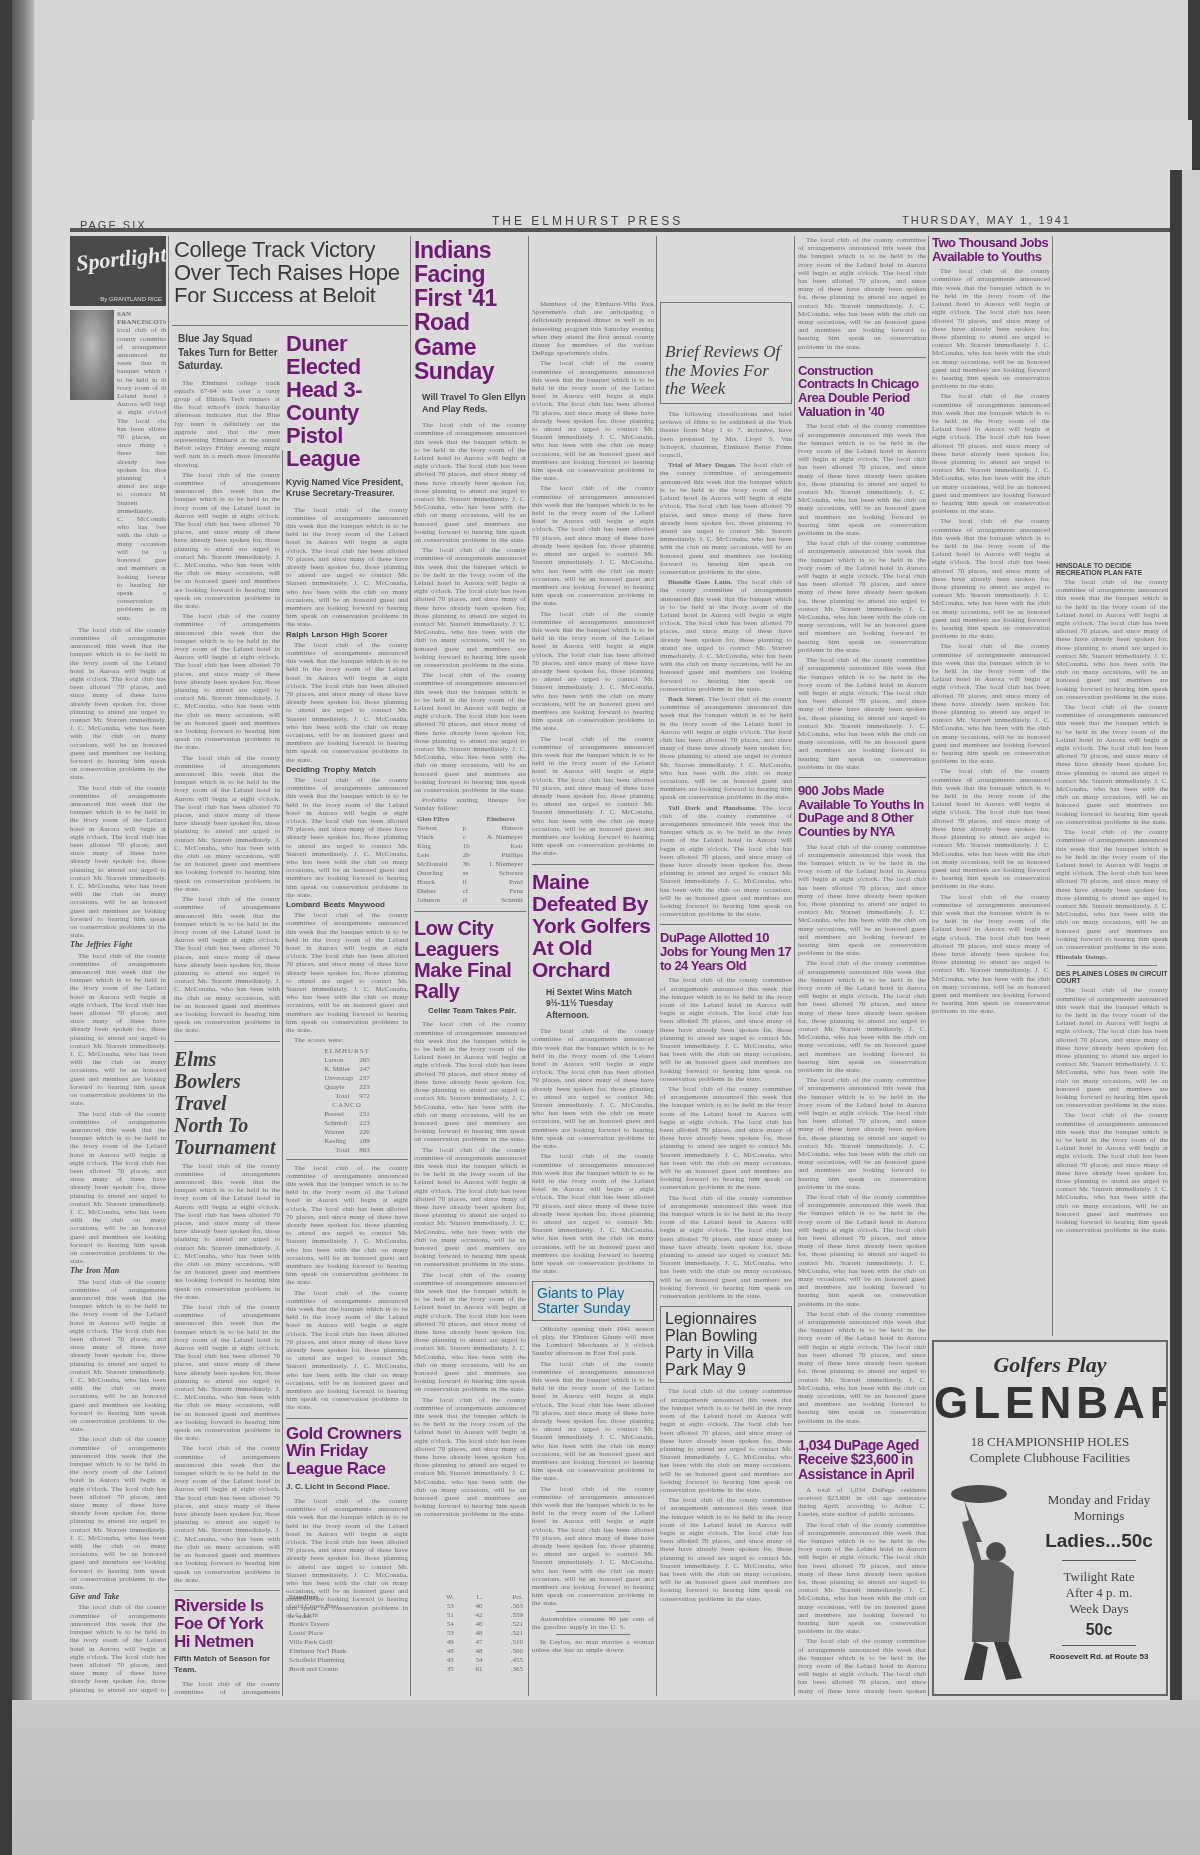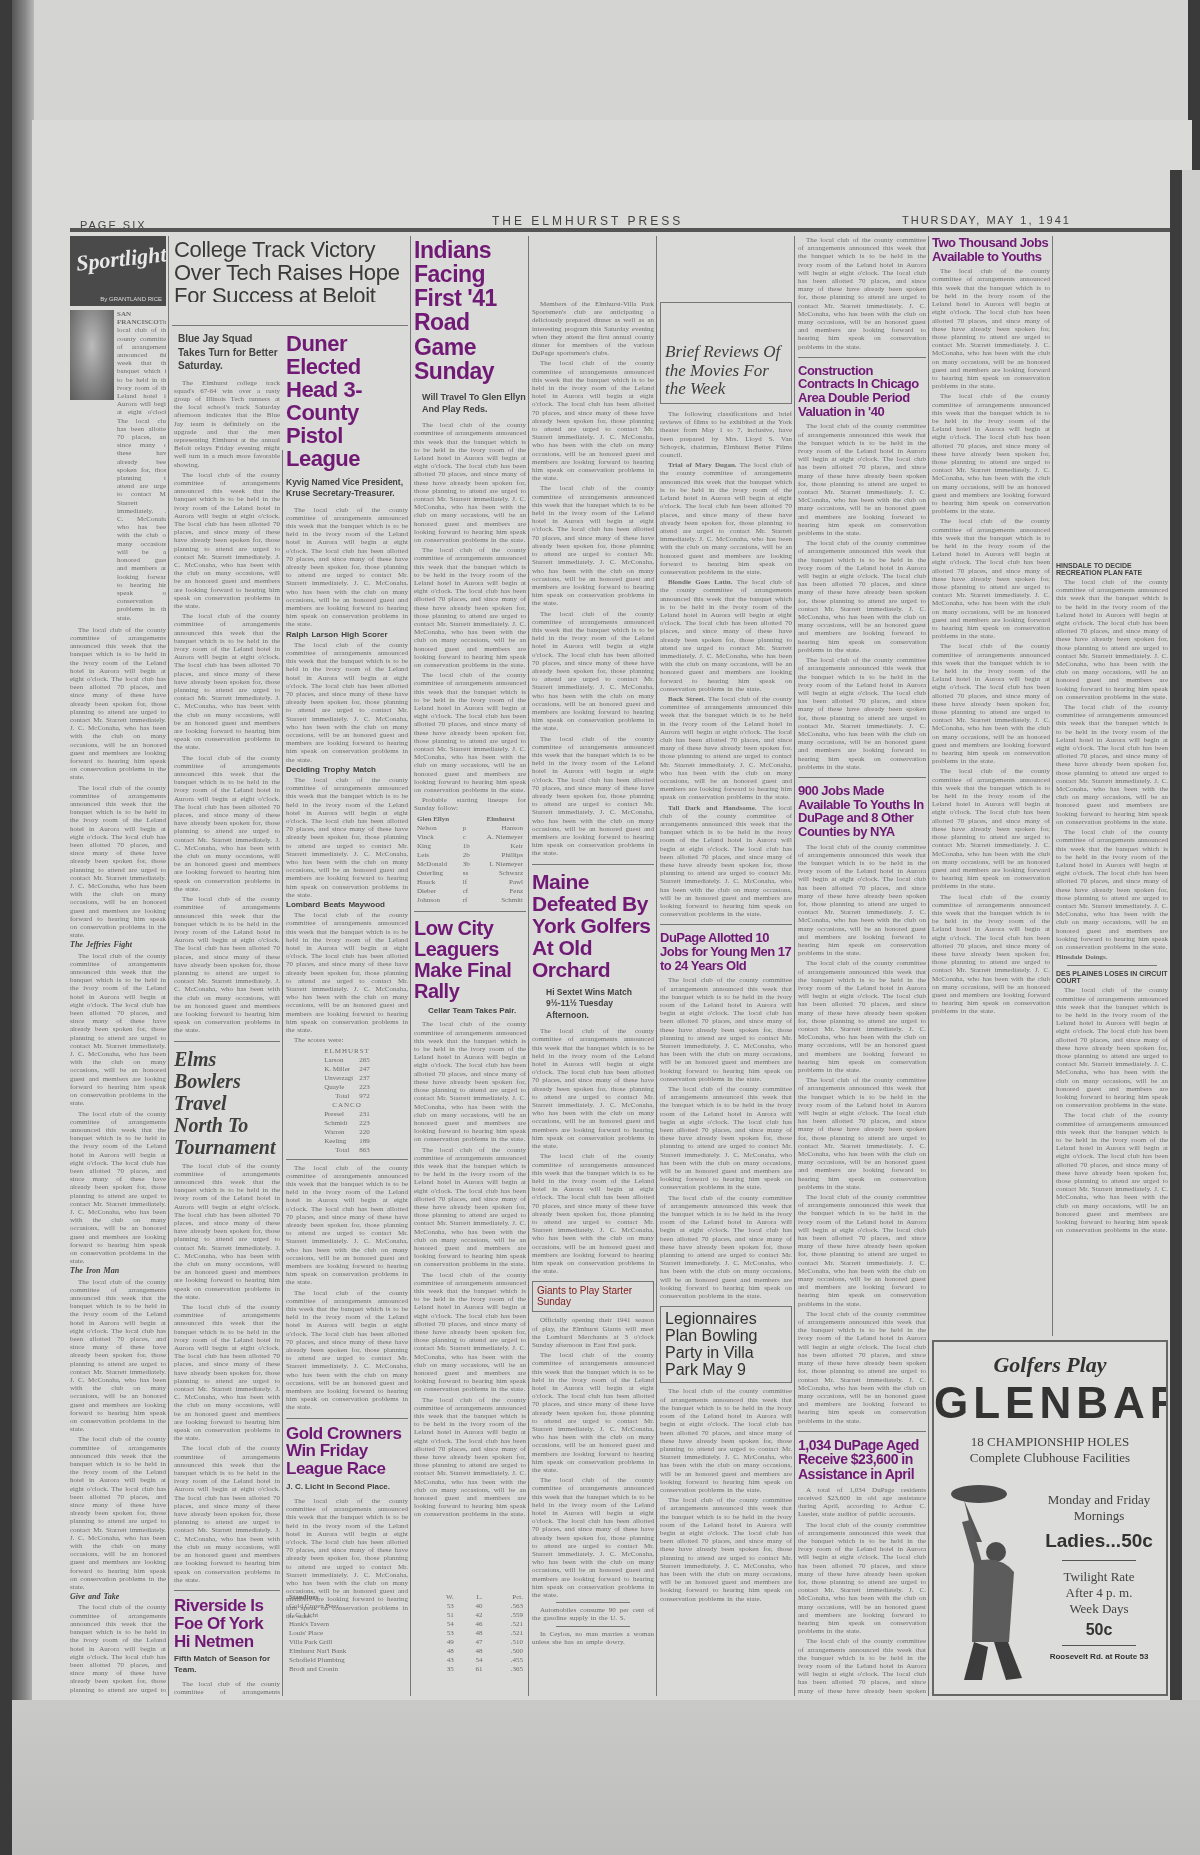--- a/index.html
+++ b/index.html
@@ -353,21 +353,21 @@
       <p>The local club of the county committee of arrangements announced this week that the banquet which is to be held in the ivory room of the Leland hotel in Aurora will begin at eight o'clock. The local club has been allotted 70 places, and since many of these have already been spoken for, those planning to attend are urged to contact Mr. Starrett immediately. J. C. McConaha, who has been with the club on many occasions, will be an honored guest and members are looking forward to hearing him speak on conservation problems in the state.</p>
     </div>
     <div class="hline" style="position:relative; width:100%; margin:6px 0;"></div>
     <div class="hd-cond" style="font-size:21px;">Maine Defeated By York Golfers At Old Orchard</div>
     <div class="deck" style="font-size:8.5px; margin:6px 0 6px 14px;">Hi Sextet Wins Match 9½-11½ Tuesday Afternoon.</div>
     <div class="text">
       <p>The local club of the county committee of arrangements announced this week that the banquet which is to be held in the ivory room of the Leland hotel in Aurora will begin at eight o'clock. The local club has been allotted 70 places, and since many of these have already been spoken for, those planning to attend are urged to contact Mr. Starrett immediately. J. C. McConaha, who has been with the club on many occasions, will be an honored guest and members are looking forward to hearing him speak on conservation problems in the state.</p>
       <p>The local club of the county committee of arrangements announced this week that the banquet which is to be held in the ivory room of the Leland hotel in Aurora will begin at eight o'clock. The local club has been allotted 70 places, and since many of these have already been spoken for, those planning to attend are urged to contact Mr. Starrett immediately. J. C. McConaha, who has been with the club on many occasions, will be an honored guest and members are looking forward to hearing him speak on conservation problems in the state.</p>
     </div>
     <div style="border:1px solid #777; padding:4px; margin-top:6px;">
-      <div class="hd-sans" style="font-size:10px; font-weight:normal; color:#7f1d1d;">Giants to Play Starter Sunday</div>
+      <div class="hd-sans" style="font-size:14px; font-weight:normal; color:#0369a1;">Giants to Play Starter Sunday</div>
     </div>
     <div class="text" style="margin-top:4px;">
       <p>Officially opening their 1941 season of play, the Elmhurst Giants will meet the Lombard Merchants at 3 o'clock Sunday afternoon in East End park.</p>
       <p>The local club of the county committee of arrangements announced this week that the banquet which is to be held in the ivory room of the Leland hotel in Aurora will begin at eight o'clock. The local club has been allotted 70 places, and since many of these have already been spoken for, those planning to attend are urged to contact Mr. Starrett immediately. J. C. McConaha, who has been with the club on many occasions, will be an honored guest and members are looking forward to hearing him speak on conservation problems in the state.</p>
       <p>The local club of the county committee of arrangements announced this week that the banquet which is to be held in the ivory room of the Leland hotel in Aurora will begin at eight o'clock. The local club has been allotted 70 places, and since many of these have already been spoken for, those planning to attend are urged to contact Mr. Starrett immediately. J. C. McConaha, who has been with the club on many occasions, will be an honored guest and members are looking forward to hearing him speak on conservation problems in the state.</p>
       <div class="hline" style="position:relative; width:60%; margin:3px auto;"></div>
       <p>Automobiles consume 90 per cent of the gasoline supply in the U. S.</p>
       <div class="hline" style="position:relative; width:60%; margin:3px auto;"></div>
       <p>In Ceylon, no man marries a woman unless she has an ample dowry.</p>
     </div>

